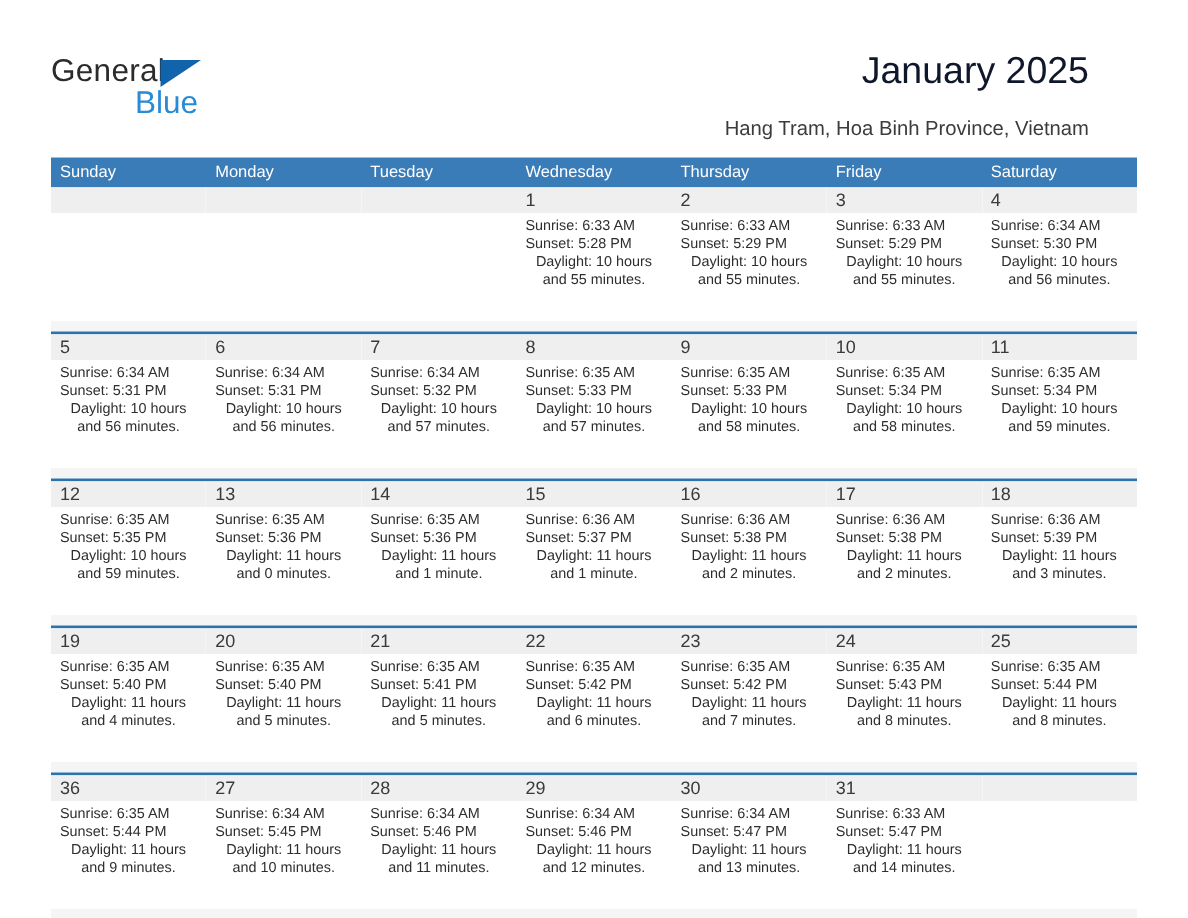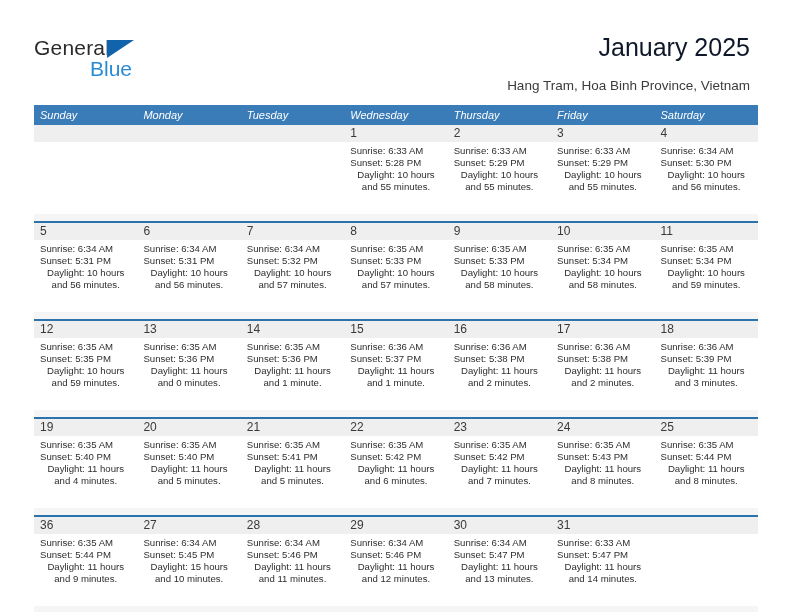--- a/index.html
+++ b/index.html
@@ -21,21 +21,20 @@
     box-sizing: border-box;
   }
 
   
   .top {
     position: absolute;
     left: 0;
     top: 0;
     width: 762px;
     height: 100px;
-    padding-left: 24px;
   }
   .logo {
     position: absolute;
     left: 34px;
     top: 36px;
     width: 180px;
     height: 50px;
   }
   .logo-general {
     position: absolute;
@@ -87,21 +86,20 @@
   .cal {
     position: absolute;
     left: 34px;
     top: 105px;
     width: 724px;
   }
   .dow-row {
     display: flex;
     background: #3a7cb8;
     height: 20px;
-    font-style: italic;
   }
   .dow {
     flex: 1 1 0;
     color: #ffffff;
     font-size: 11px;
     line-height: 20px;
     padding-left: 6px;
     box-sizing: border-box;
     white-space: nowrap;
     overflow: hidden;
@@ -419,21 +417,21 @@
                 <div class="ln">Sunrise: 6:35 AM</div>
                 <div class="ln">Sunset: 5:44 PM</div>
                 <div class="dl">Daylight: 11 hours and 9 minutes.</div>
               </div>
             </div>
             <div class="cell">
               <div class="daynum-band">27</div>
               <div class="body">
                 <div class="ln">Sunrise: 6:34 AM</div>
                 <div class="ln">Sunset: 5:45 PM</div>
-                <div class="dl">Daylight: 15 hours and 10 minutes.</div>
+                <div class="dl">Daylight: 11 hours and 10 minutes.</div>
               </div>
             </div>
             <div class="cell">
               <div class="daynum-band">28</div>
               <div class="body">
                 <div class="ln">Sunrise: 6:34 AM</div>
                 <div class="ln">Sunset: 5:46 PM</div>
                 <div class="dl">Daylight: 11 hours and 11 minutes.</div>
               </div>
             </div>

